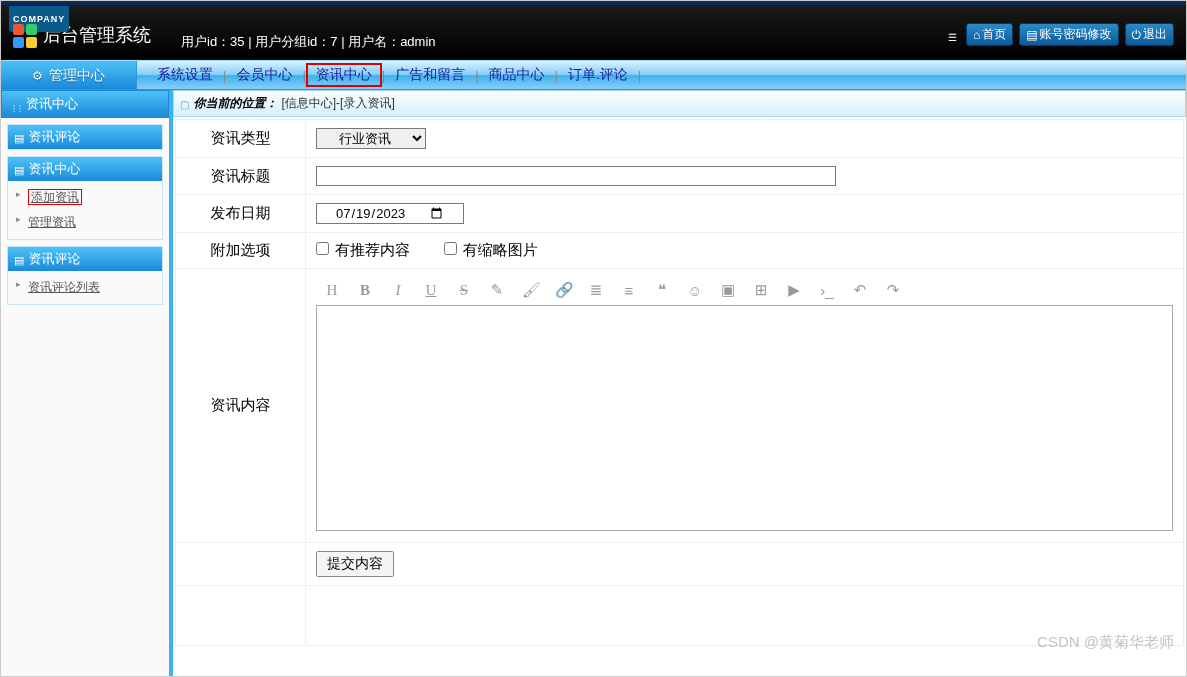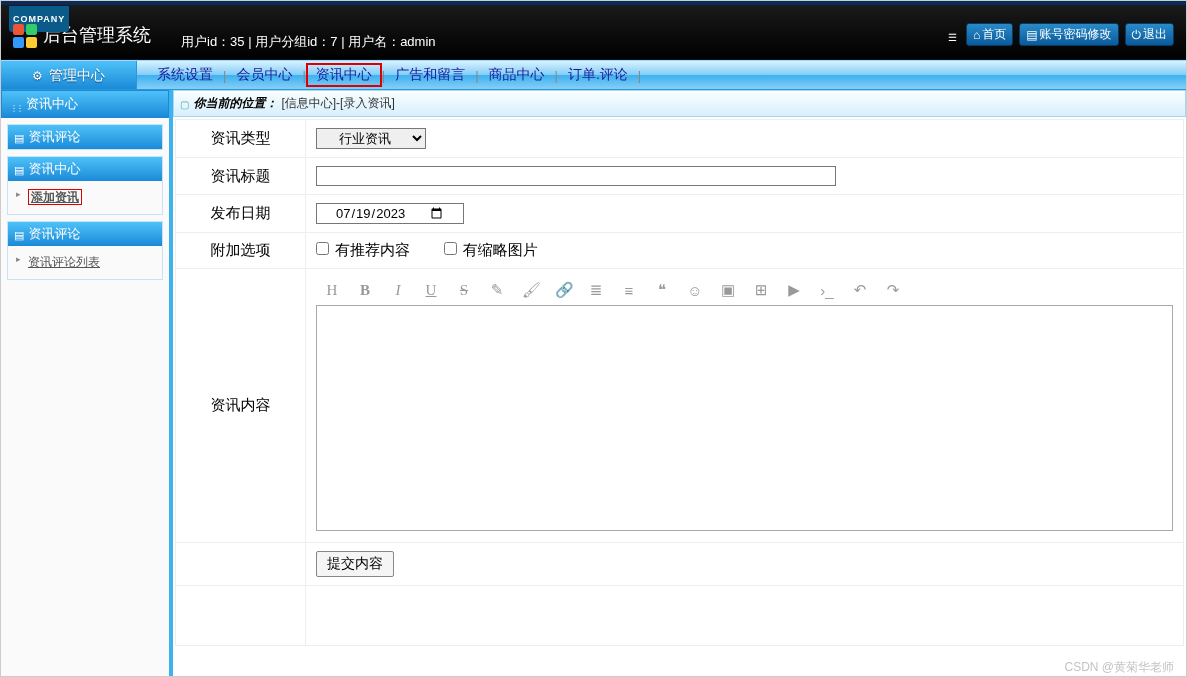--- a/index.html
+++ b/index.html
@@ -37,21 +37,21 @@
 .side-h1 { background:linear-gradient(#4fc1f8,#1a8ad8); color:#fff; font-size:13px; padding:4px 8px; border:1px solid #1a8ad8; display:flex; align-items:center; gap:4px;}
 .dots-ic{display:inline-block;width:12px;height:10px;}
 .dots-ic::before{content:"⋮⋮";font-size:8px;letter-spacing:-2px;color:#fff;}
 .side-grp { margin:6px; border:1px solid #c6e4f7;}
 .side-grp-h { background:linear-gradient(#4fc1f8,#1a8ad8); color:#fff; font-size:13px; padding:3px 6px; display:flex; align-items:center; gap:4px;}
 .list-ic::before{content:"▤";font-size:11px;}
 .side-grp ul{list-style:none; padding:4px 0;}
 .side-grp li{padding:4px 6px 4px 20px; position:relative;}
 .side-grp li::before{content:"▸"; position:absolute; left:8px; top:4px; font-size:9px; color:#888;}
 .side-grp li a{ color:#555; text-decoration:underline; font-size:12px;}
-.side-grp li.hl a{border:1px solid #d00; padding:0 2px;font-weight:bold;}
+.side-grp li.hl a{border:1px solid #d00; padding:0 2px;}
 
 .main { flex:1; padding:0; overflow:auto;}
 .crumb { background:linear-gradient(#fafeff,#d6effc); border:1px solid #a8d8f0; margin:0; padding:4px 6px; font-size:12px; display:flex; gap:4px; align-items:center;}
 .crumb .doc-ic::before{content:"▢";color:#5aa;font-size:10px;}
 .crumb b{font-weight:bold;font-style:italic;}
 .crumb-span{color:#333;}
 
 table.form { border-collapse:collapse; width:calc(100% - 4px); margin:2px;}
 table.form td { border:1px solid #eee; padding:8px 10px; vertical-align:middle;}
 table.form td.lab { width:130px; text-align:center; font-size:15px; background:#fff; vertical-align:middle;}
@@ -59,21 +59,21 @@
 input[type=text]{ width:520px; height:20px;}
 .chk-row label{margin-right:30px; font-size:15px;}
 .chk-row input{margin-right:6px;}
 
 
 .ed-toolbar{ display:flex; gap:17px; padding:4px 8px 6px; align-items:center;}
 .ed-toolbar .tb{ color:#999; font-size:15px; width:16px; text-align:center; cursor:pointer;}
 .ed-area{ width:100%; height:226px; border:1px solid #aaa; resize:none; font-family:inherit; font-size:13px; padding:4px;}
 .submit-row button{ font-size:14px; padding:3px 10px; background:#f5f5f5; border:1px solid #888; border-radius:2px;}
 
-.watermark{position:absolute; right:12px; bottom:0; color:rgba(120,120,120,.45); font-size:12px; pointer-events:none;}
+.watermark{position:absolute; right:12px; bottom:24px; color:rgba(120,120,120,.45); font-size:15px; pointer-events:none;}
 </style>
 </head>
 <body>
 
 <div class="app">
   <div class="topbar">
     <div class="company-tag">COMPANY</div>
     <div class="logo-ic">
         <span class="a"></span>
         <span class="b"></span>
@@ -133,20 +133,21 @@
               <span>资讯评论</span>
             </div>
           </div>
           <div class="side-grp">
             <div class="side-grp-h">
               <span class="list-ic"></span>
               <span>资讯中心</span>
             </div>
             <ul>
               <li class="hl"><a href="#">添加资讯</a></li>
+              <li><a href="#">管理资讯</a></li>
             </ul>
           </div>
           <div class="side-grp">
             <div class="side-grp-h">
               <span class="list-ic"></span>
               <span>资讯评论</span>
             </div>
             <ul>
               <li><a href="#">资讯评论列表</a></li>
             </ul>

